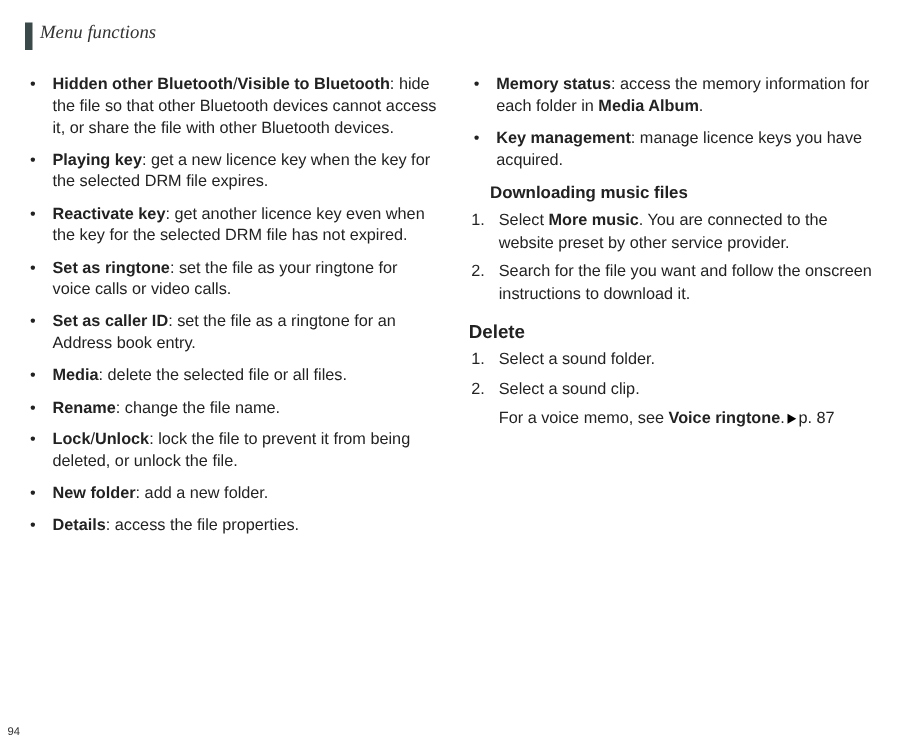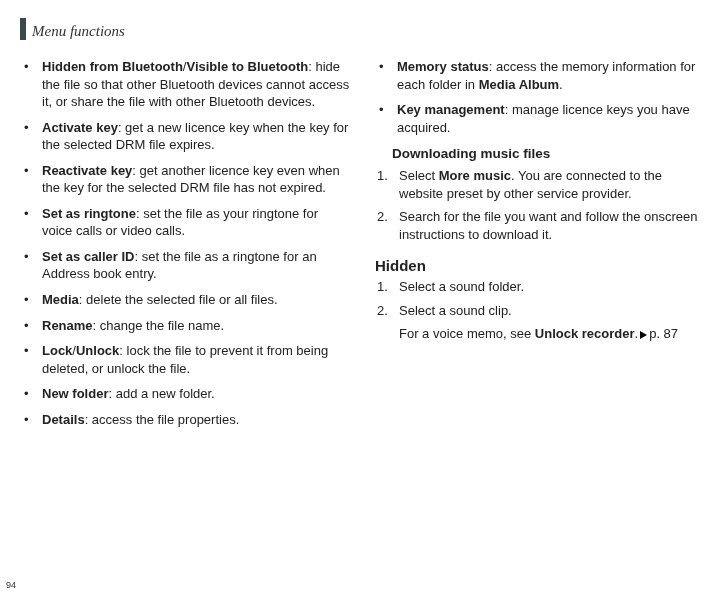--- a/index.html
+++ b/index.html
@@ -8,21 +8,21 @@
       height: 602px;
       font-family: Verdana, Geneva, sans-serif;
       font-size: 13px;
       color: #222;
       background: #fff;
       position: relative;
       padding: 18px 20px 30px 20px;
     }
     .header {
       display: flex;
-      align-items: flex-end;
+      align-items: flex-start;
       margin-bottom: 18px;
     }
     .header-bar {
       width: 6px;
       height: 22px;
       background: #3a4a4a;
       margin-right: 6px;
     }
     .header-title {
       font-style: italic;
@@ -107,28 +107,28 @@
   <div class="header-title">Menu functions</div>
 </div>
 
 <div class="columns">
 
   <div class="col">
 
     <div class="bullet-item">
       <div class="bullet-mark">•</div>
       <div class="bullet-text">
-        <b>Hidden from Bluetooth</b><span>/</span><b>Visible to Bluetooth</b><span>: hide the file so that other Bluetooth devices cannot access it, or share the file with other Bluetooth devices.</span>
-      </div>
-    </div>
-
-    <div class="bullet-item">
-      <div class="bullet-mark">•</div>
-      <div class="bullet-text">
-        <b>Activate key</b><span>: get a new licence key when the key for the selected DRM file expires.</span>
+        <b>Hidden other Bluetooth</b><span>/</span><b>Visible to Bluetooth</b><span>: hide the file so that other Bluetooth devices cannot access it, or share the file with other Bluetooth devices.</span>
+      </div>
+    </div>
+
+    <div class="bullet-item">
+      <div class="bullet-mark">•</div>
+      <div class="bullet-text">
+        <b>Playing key</b><span>: get a new licence key when the key for the selected DRM file expires.</span>
       </div>
     </div>
 
     <div class="bullet-item">
       <div class="bullet-mark">•</div>
       <div class="bullet-text">
         <b>Reactivate key</b><span>: get another licence key even when the key for the selected DRM file has not expired.</span>
       </div>
     </div>
 
@@ -206,35 +206,35 @@
       <div class="num-text">
         <span>Select </span><b>More music</b><span>. You are connected to the website preset by other service provider.</span>
       </div>
     </div>
 
     <div class="num-item">
       <div class="num-mark">2.</div>
       <div class="num-text">Search for the file you want and follow the onscreen instructions to download it.</div>
     </div>
 
-    <div class="section-heading">Hidden</div>
+    <div class="section-heading">Delete</div>
 
 
 
     <div class="num-item">
       <div class="num-mark">1.</div>
       <div class="num-text">Select a sound folder.</div>
     </div>
 
     <div class="num-item">
       <div class="num-mark">2.</div>
       <div class="num-text">Select a sound clip.</div>
     </div>
 
     <div class="indent-block">
-      <span>For a voice memo, see </span><b>Unlock recorder</b><span>.</span><span class="tri"></span><span>p. 87</span>
+      <span>For a voice memo, see </span><b>Voice ringtone</b><span>.</span><span class="tri"></span><span>p. 87</span>
     </div>
 
   </div>
 
 </div>
 
 <div class="page-num">94</div>
 
 </body></html>

